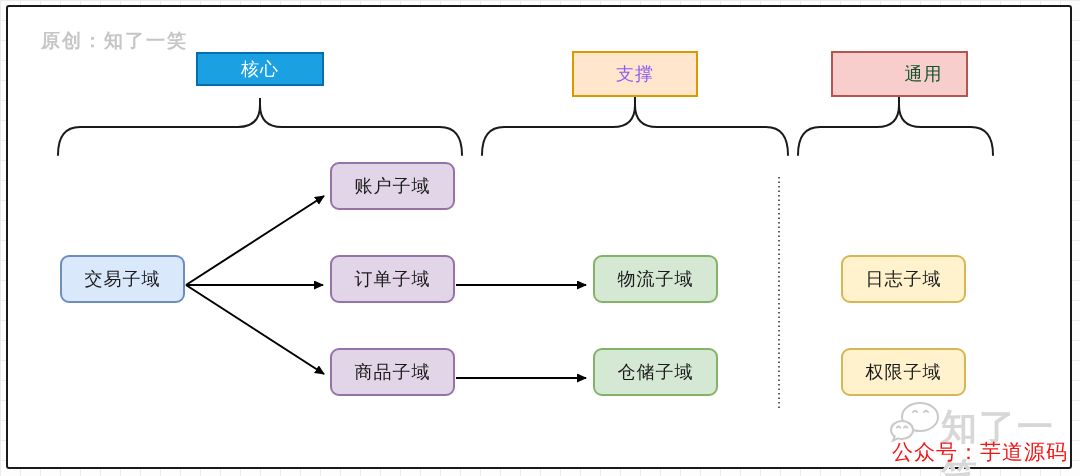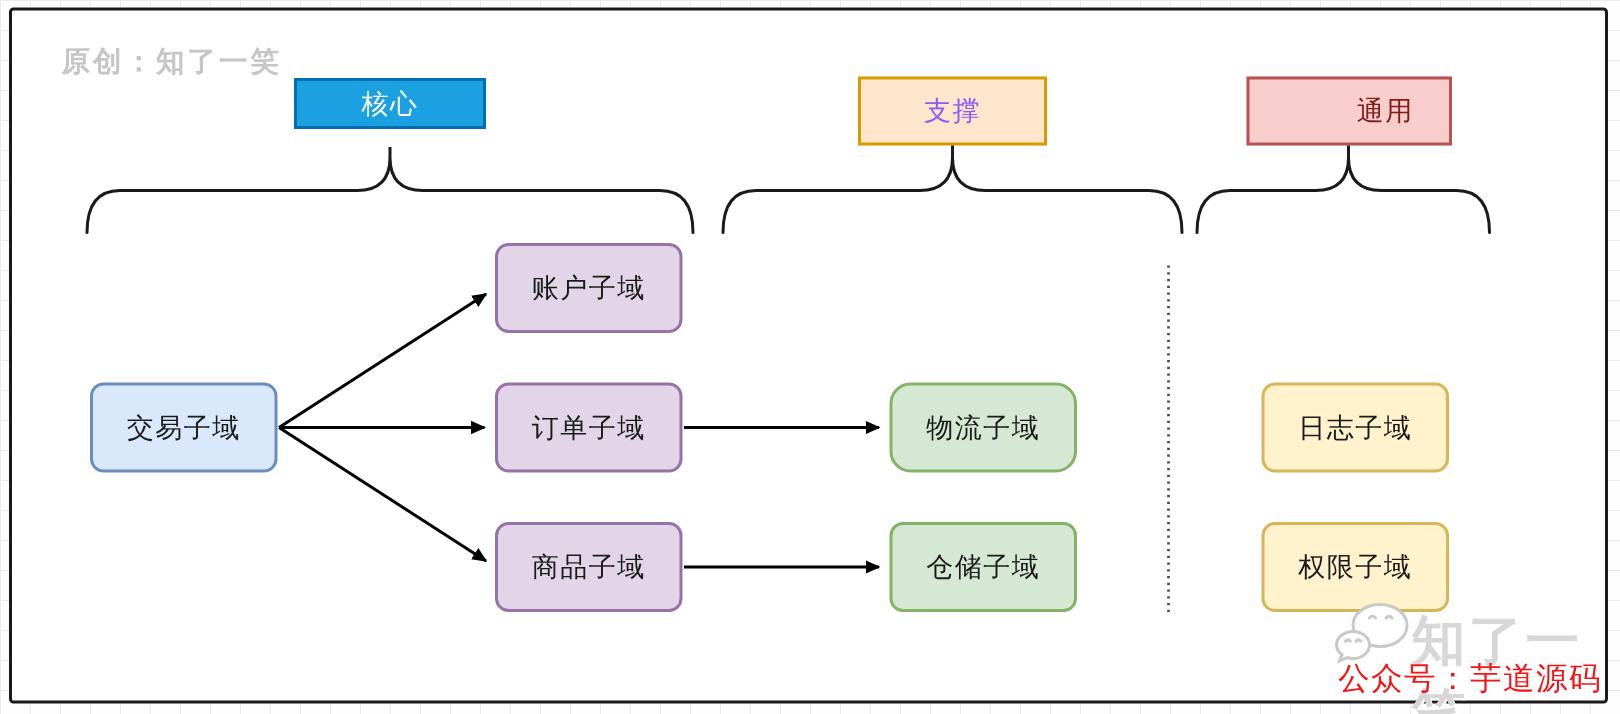--- a/index.html
+++ b/index.html
@@ -22,21 +22,21 @@
   }
   .hdr,.node{
     position:absolute;display:flex;align-items:center;justify-content:center;
     font-size:18px;color:#1a1a1a;letter-spacing:1px;box-sizing:border-box;
     border:2px solid #000;
   }
   .hdr{font-weight:500;}
   .hdr-core{left:196px;top:52px;width:128px;height:34px;color:#ffffff;}
   .hdr-support{left:572px;top:51px;width:126px;height:46px;}
   .hdr-general{left:831px;top:51px;width:137px;height:46px;}
-  .node{width:125px;height:60px;border-radius:9px;}
+  .node{width:125px;height:48px;border-radius:9px;}
   .n-trade{left:60px;top:255px;}
   .n-account{left:330px;top:162px;}
   .n-order{left:330px;top:255px;}
   .n-product{left:330px;top:348px;}
   .n-logistics{left:593px;top:255px;}
   .n-warehouse{left:593px;top:348px;}
   .n-log{left:841px;top:255px;}
   .n-permission{left:841px;top:348px;}
   svg.overlay{position:absolute;left:0;top:0;pointer-events:none;}
   .footer-brand{
@@ -53,21 +53,21 @@
 </style>
 </head>
 <body>
 
 <div class="frame"></div>
 
 <div class="attribution">原创：知了一笑</div>
 
 <div class="hdr hdr-core" style="background-color: rgb(27, 161, 226); border-color: rgb(0, 110, 175); color: rgb(255, 255, 255);">核心</div>
 <div class="hdr hdr-support" style="background-color: rgb(255, 230, 204); border-color: rgb(215, 155, 0); color: #8b5cf6;">支撑</div>
-<div class="hdr hdr-general" style="background-color: rgb(248, 206, 204); border-color: rgb(184, 84, 80); color: #7f1d1d; padding-left: 48px;">通用</div>
+<div class="hdr hdr-general" style="background-color: rgb(248, 206, 204); border-color: rgb(184, 84, 80); color: #14532d; padding-left: 48px;">通用</div>
 
 <svg class="overlay" width="1080" height="476" viewBox="0 0 1080 476">
   <defs>
     <marker id="arrow" markerWidth="12" markerHeight="10" refX="9" refY="4.5" orient="auto" markerUnits="userSpaceOnUse">
       <path d="M0,0 L10,4.5 L0,9 z" fill="#000"></path>
     </marker>
   </defs>
 
   <path d="M 58,155 Q 58,127 80,127 L 238,127 Q 260,127 260,105 L 260,98 L 260,105 Q 260,127 282,127 L 440,127 Q 462,127 462,155" fill="none" stroke="#1a1a1a" stroke-width="2" stroke-linecap="round"></path>
 
@@ -81,21 +81,21 @@
   <line x1="456" y1="285" x2="586" y2="285" stroke="#000" stroke-width="2" marker-end="url(#arrow)"></line>
   <line x1="456" y1="378" x2="586" y2="378" stroke="#000" stroke-width="2" marker-end="url(#arrow)"></line>
 
   <line x1="779" y1="177" x2="779" y2="411" stroke="#4a4a4a" stroke-width="1.8" stroke-dasharray="1.5 3"></line>
 </svg>
 
 <div class="node n-trade" style="background-color: rgb(218, 232, 252); border-color: rgb(108, 142, 191);">交易子域</div>
 <div class="node n-account" style="background-color: rgb(225, 213, 231); border-color: rgb(150, 115, 166);">账户子域</div>
 <div class="node n-order" style="background-color: rgb(225, 213, 231); border-color: rgb(150, 115, 166);">订单子域</div>
 <div class="node n-product" style="background-color: rgb(225, 213, 231); border-color: rgb(150, 115, 166);">商品子域</div>
-<div class="node n-logistics" style="background-color: rgb(213, 232, 212); border-color: rgb(130, 179, 102); border-radius: 14px;">物流子域</div>
+<div class="node n-logistics" style="background-color: rgb(213, 232, 212); border-color: rgb(130, 179, 102);">物流子域</div>
 <div class="node n-warehouse" style="background-color: rgb(213, 232, 212); border-color: rgb(130, 179, 102);">仓储子域</div>
 <div class="node n-log" style="background-color: rgb(255, 242, 204); border-color: rgb(214, 182, 86);">日志子域</div>
 <div class="node n-permission" style="background-color: rgb(255, 242, 204); border-color: rgb(214, 182, 86);">权限子域</div>
 
 <svg class="wechat-badge" viewBox="0 0 54 48">
   <g fill="#ffffff" stroke="#c9c9c9" stroke-width="2">
     <path d="M 31,4 C 41,4 49,10 49,18 C 49,26 41,32 31,32 C 29,32 27,31.7 25.4,31.2 L 19,34 L 21,28.6 C 16.4,26.2 13,22.4 13,18 C 13,10 21,4 31,4 Z"></path>
     <path d="M 13,22 C 19,22 24,26 24,31 C 24,36 19,40 13,40 C 11.6,40 10.3,39.8 9.1,39.4 L 4,41.6 L 5.7,37.4 C 3.4,35.8 2,33.6 2,31 C 2,26 7,22 13,22 Z"></path>
   </g>
   <g fill="none" stroke="#c9c9c9" stroke-width="2" stroke-linecap="round">

